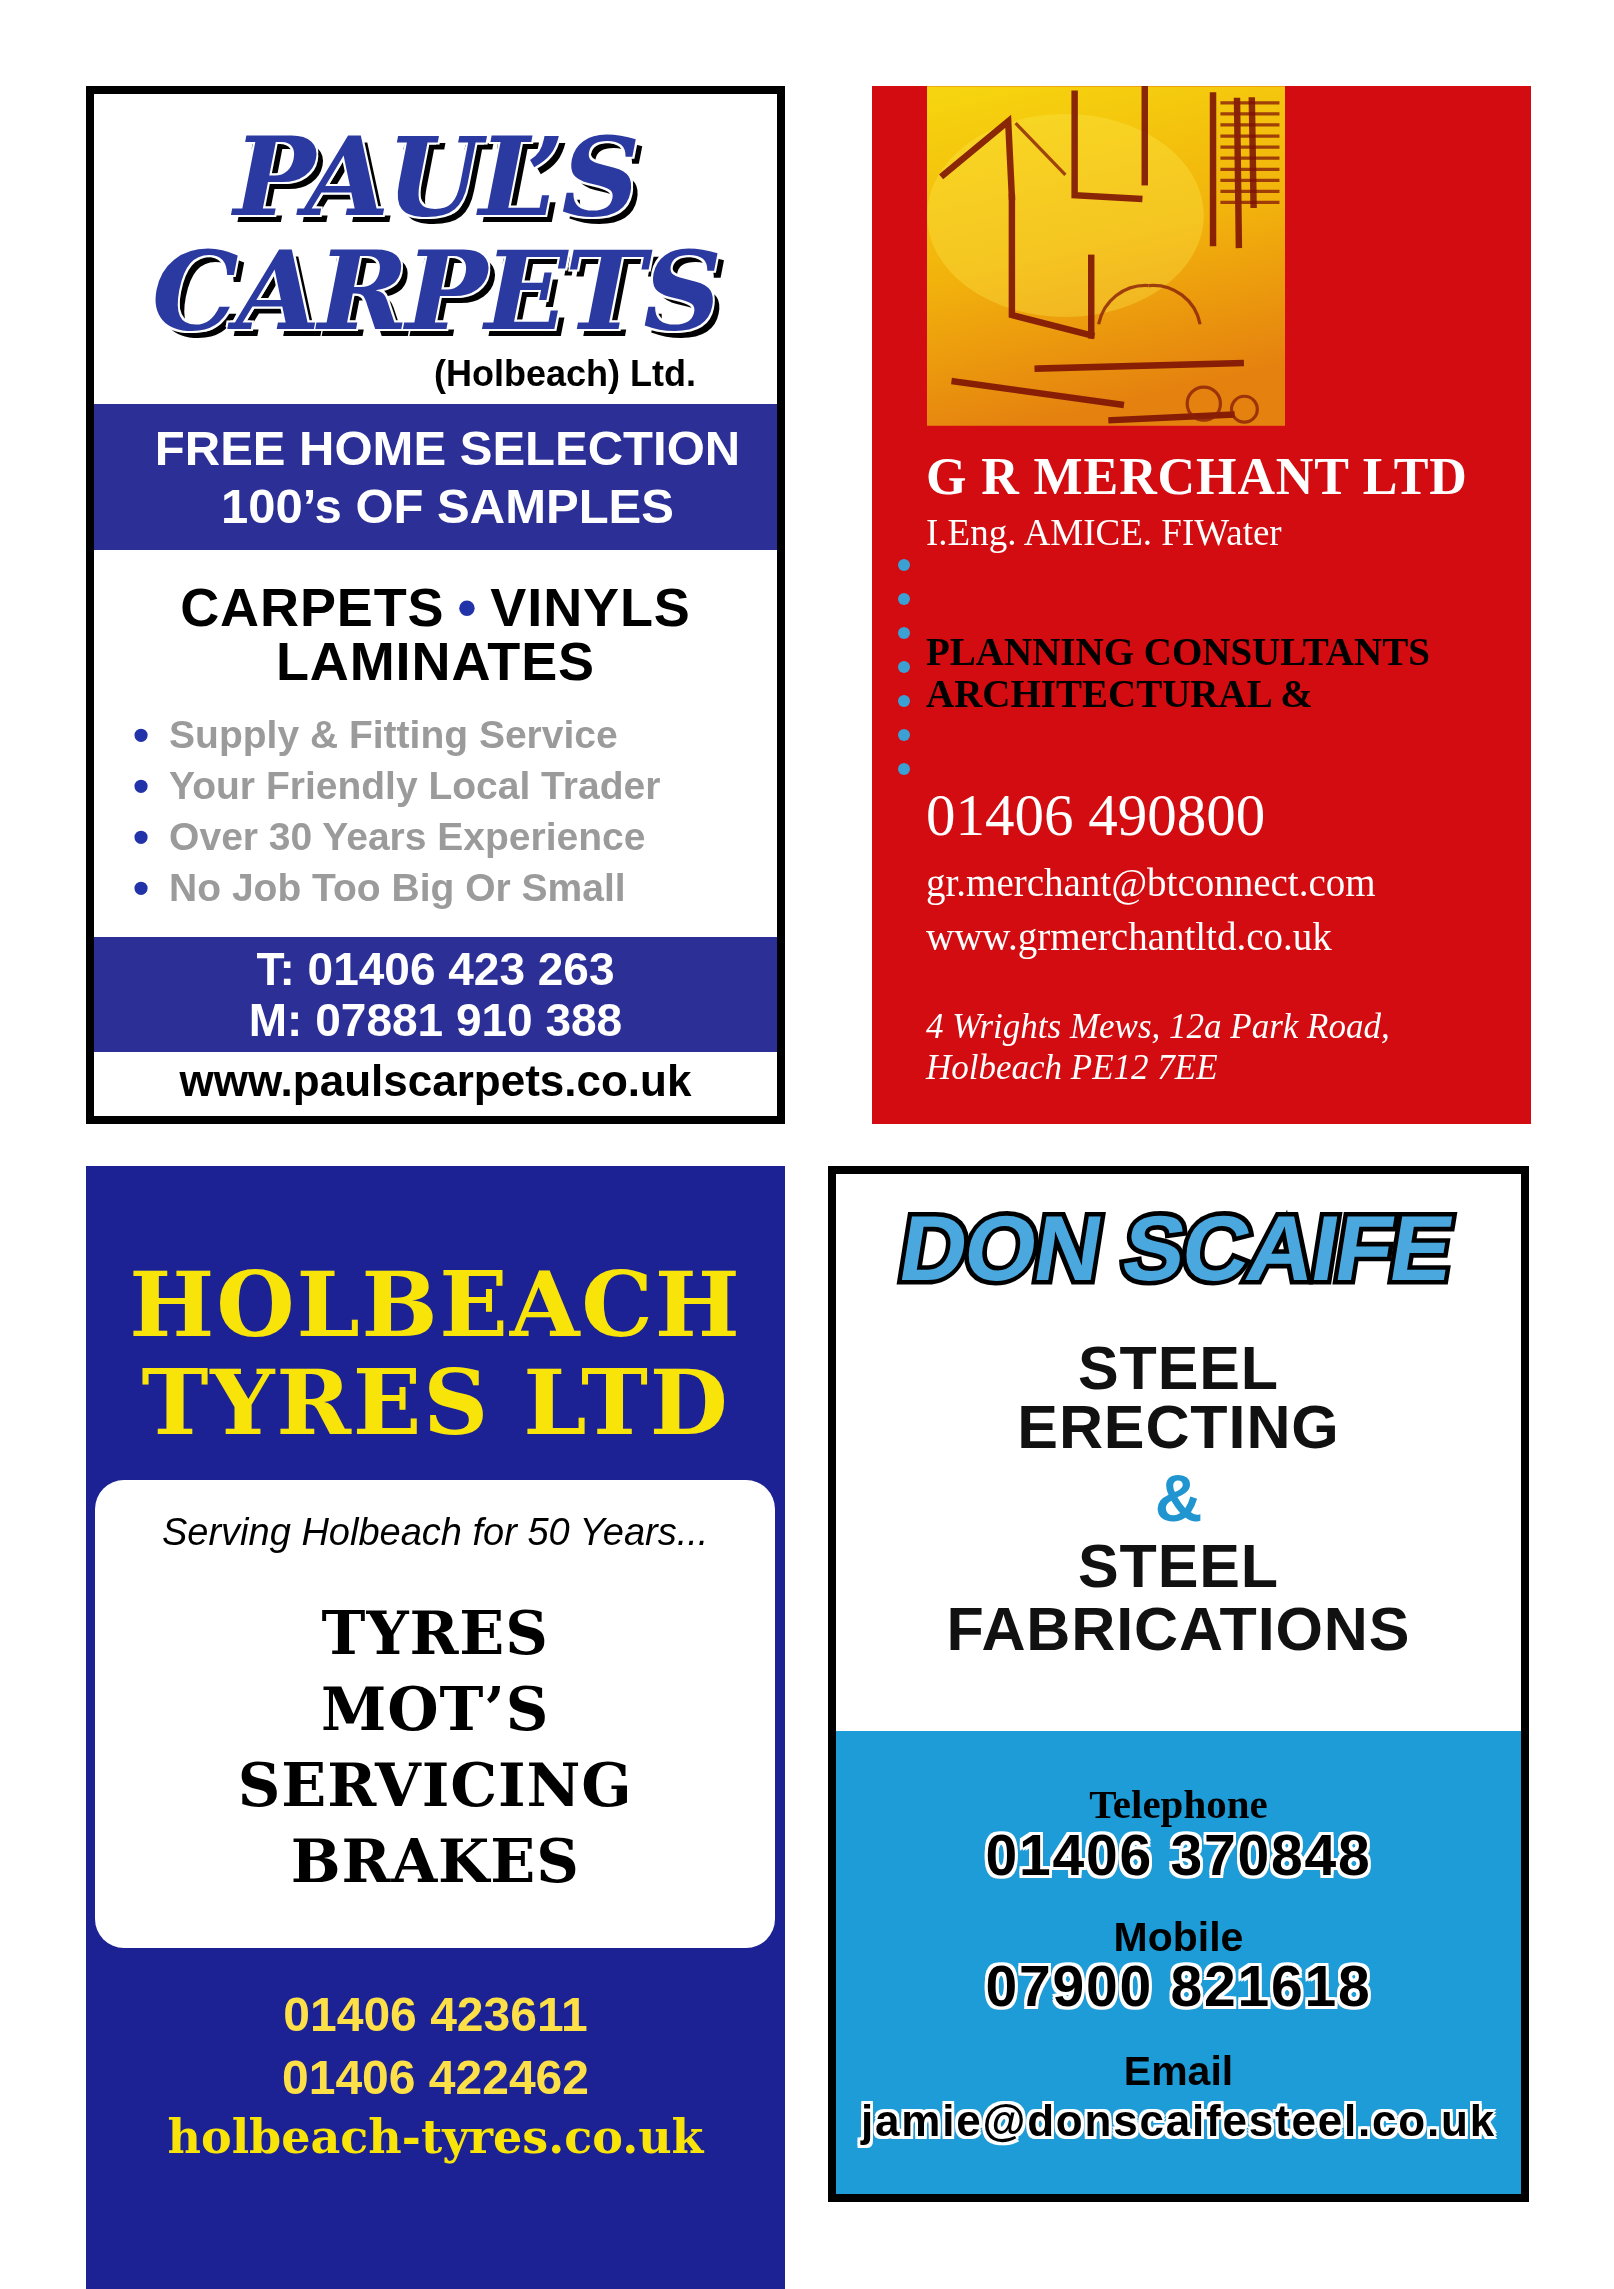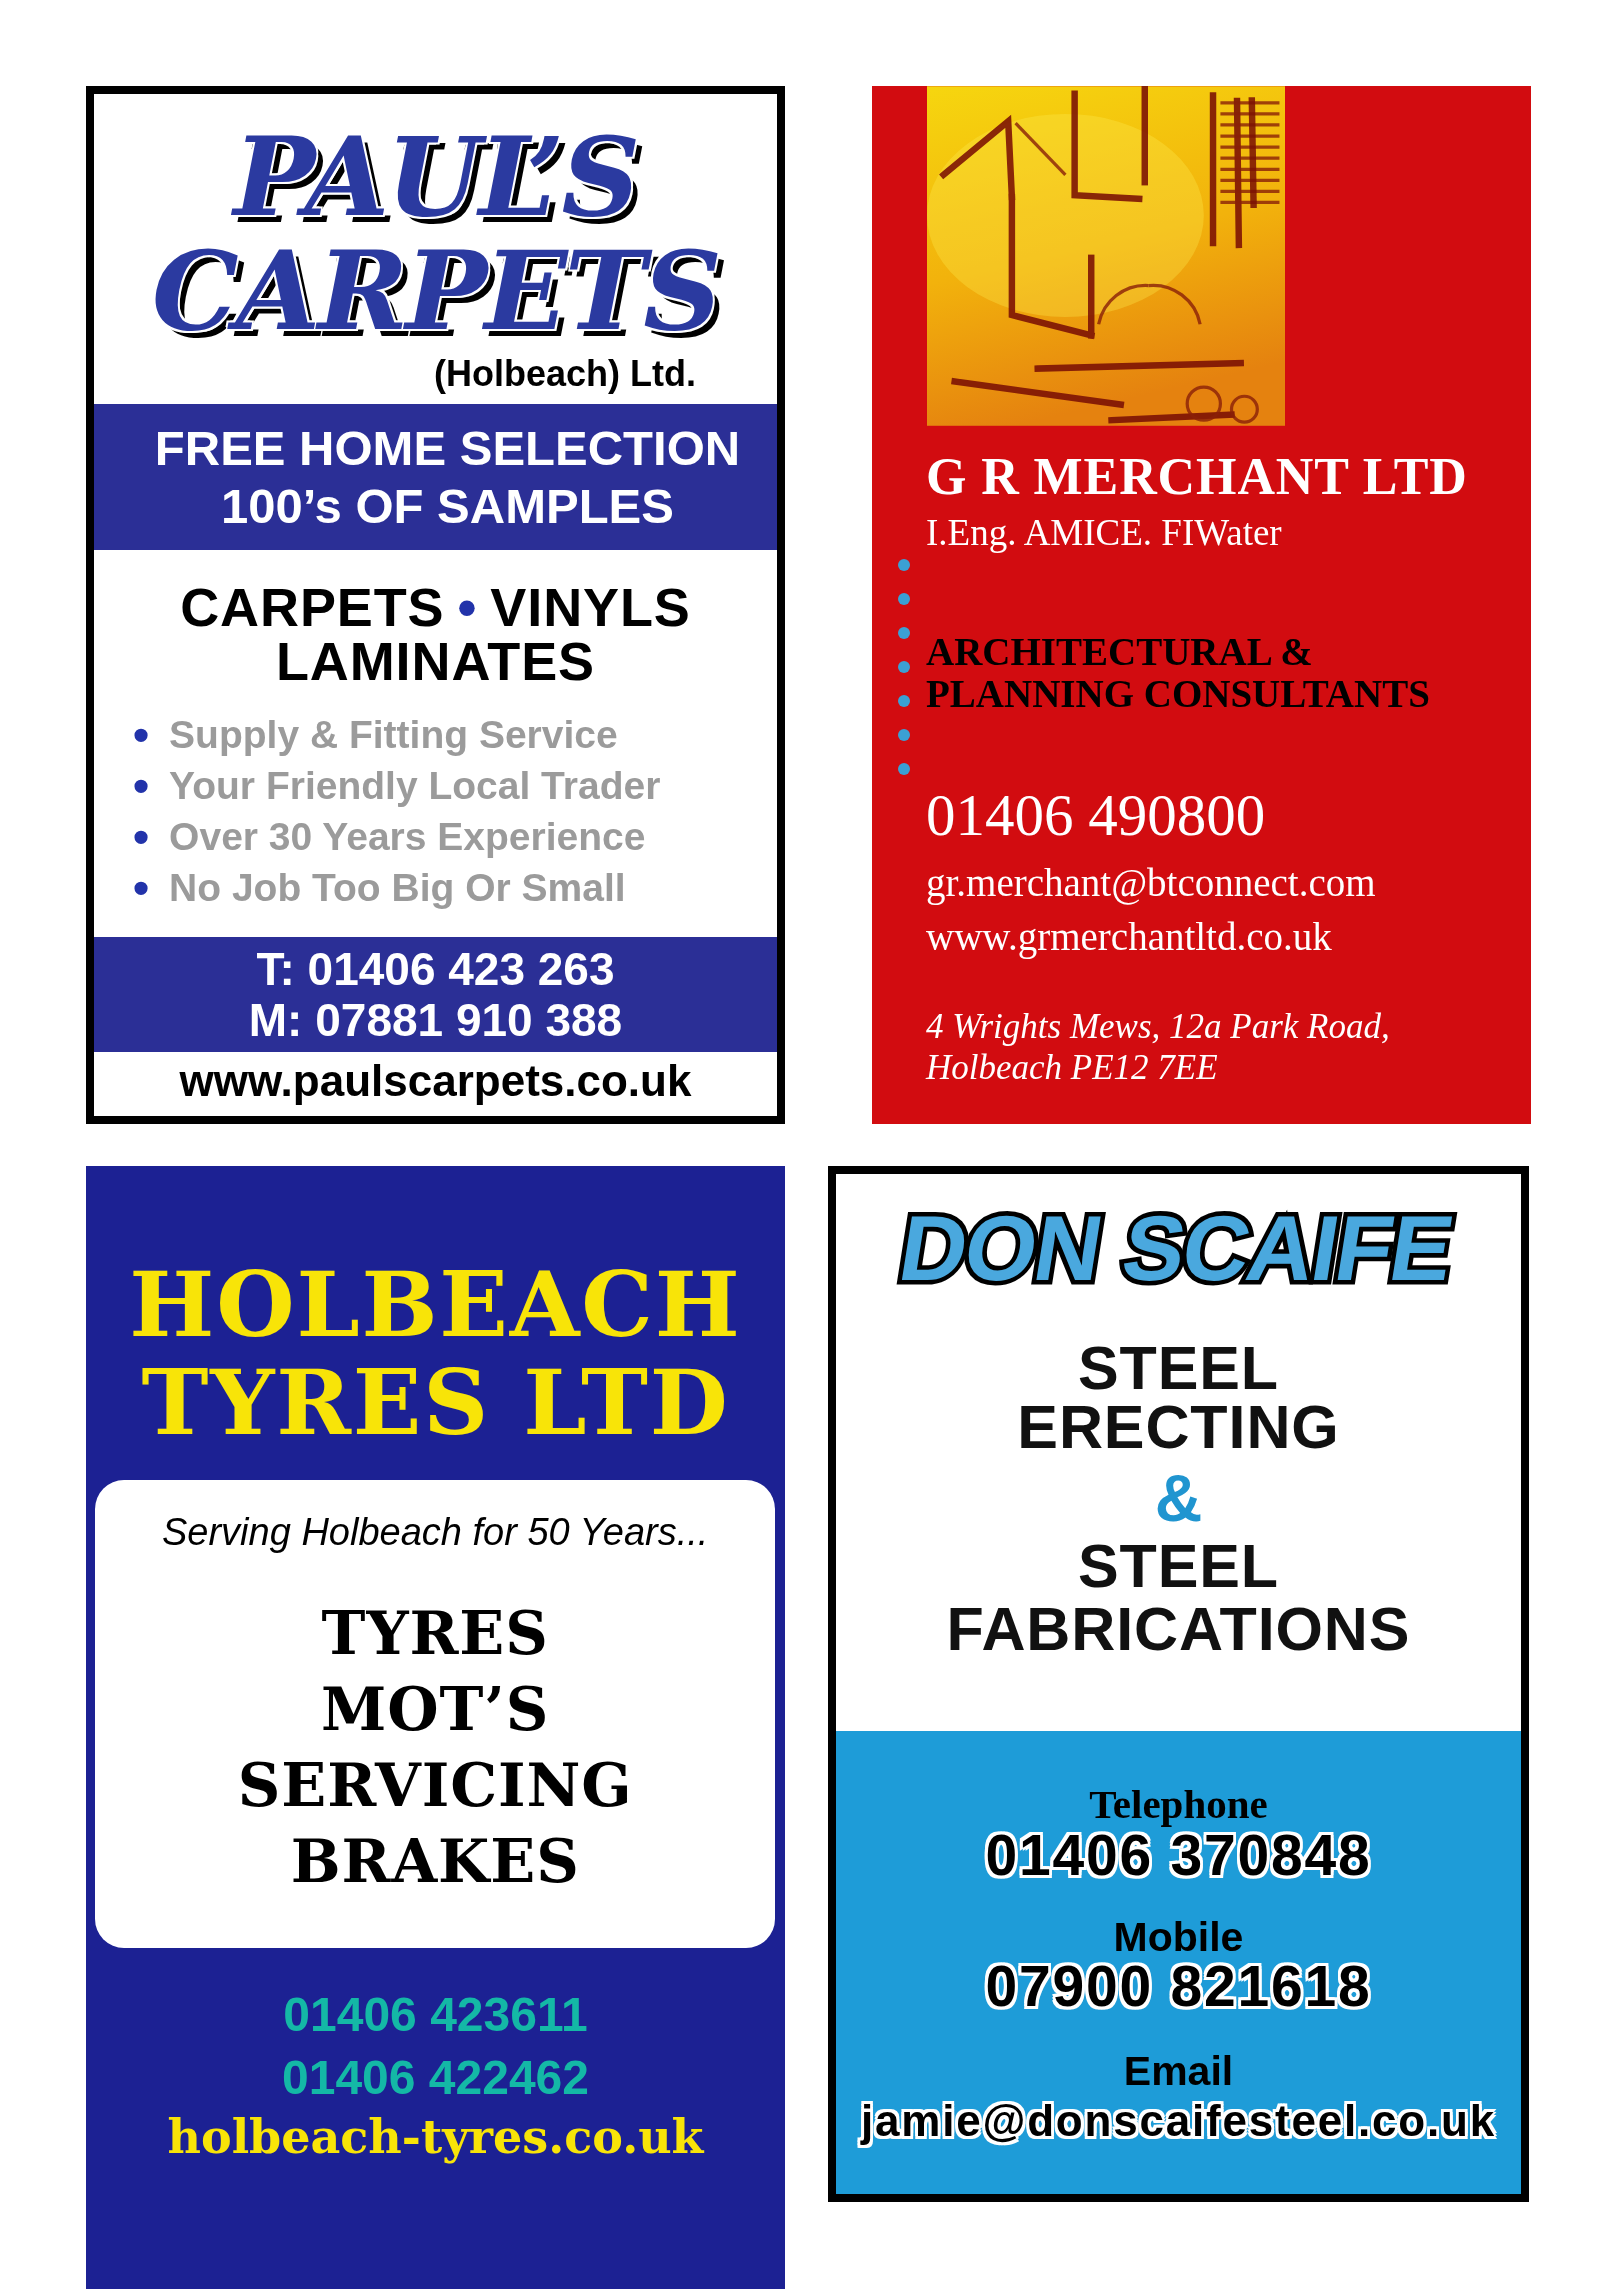--- a/index.html
+++ b/index.html
@@ -41,21 +41,21 @@
   .gm-title,.gm-sub,.gm-services,.gm-phone,.gm-email,.gm-web,.gm-addr{position:absolute;text-align:left;}
 
   
   #ad-holbeach{left:86px;top:1166px;width:699px;height:1340px;background:#1c2193;}
   .ht-title{top:89px;text-align:center;font-family:"DejaVu Serif",serif;font-weight:bold;
             color:#f8e408;font-size:90px;line-height:98px;letter-spacing:1.8px;}
   .ht-white{position:absolute;left:9.2px;top:314px;width:680px;height:468px;background:#fff;border-radius:29px;}
   .ht-tagline{top:31px;text-align:center;font-style:italic;font-size:38px;line-height:42px;color:#000;}
   .ht-services{top:116px;text-align:center;font-family:"DejaVu Serif",serif;font-weight:bold;
                font-size:59px;line-height:76px;color:#000;letter-spacing:0.9px;}
-  .ht-phones{top:817px;text-align:center;color:#14b8a6;font-weight:bold;font-size:48px;line-height:63px;}
+  .ht-phones{top:817px;text-align:center;color:#fde047;font-weight:bold;font-size:48px;line-height:63px;}
   .ht-web{top:946px;text-align:center;font-family:"DejaVu Serif",serif;font-weight:bold;
           font-size:46px;line-height:50px;color:#f8e408;}
 
   
   #ad-don{left:828px;top:1166px;width:701px;height:1036px;border:8.3px solid #000;background:#fff;}
   .ds-logo{position:absolute;left:0;top:10px;width:684px;height:129px;}
   .ds-steel1{top:165px;text-align:center;font-weight:900;font-size:61px;line-height:59px;color:#111;letter-spacing:0.9px;}
   .ds-amp{top:291px;text-align:center;font-weight:900;font-size:66px;line-height:66px;color:#2095d0;}
   .ds-steel2{top:361px;text-align:center;font-weight:900;font-size:61px;line-height:63px;color:#111;letter-spacing:0.9px;}
   .ds-blue{position:absolute;left:0;right:0;top:557px;bottom:0;background:#1e9cd8;}
@@ -150,22 +150,22 @@
     <div class="gm-dots">
       <i class="gm-dot"></i>
       <i class="gm-dot"></i>
       <i class="gm-dot"></i>
       <i class="gm-dot"></i>
       <i class="gm-dot"></i>
       <i class="gm-dot"></i>
       <i class="gm-dot"></i>
     </div>
     <div class="gm-services">
+      <div>PLANNING CONSULTANTS</div>
       <div>ARCHITECTURAL &amp;</div>
-      <div>PLANNING CONSULTANTS</div>
     </div>
     <div class="gm-phone">01406 490800</div>
     <div class="gm-email">gr.merchant@btconnect.com</div>
     <div class="gm-web">www.grmerchantltd.co.uk</div>
     <div class="gm-addr">
       <div>4 Wrights Mews, 12a Park Road,</div>
       <div>Holbeach PE12 7EE</div>
     </div>
   </section>
 

